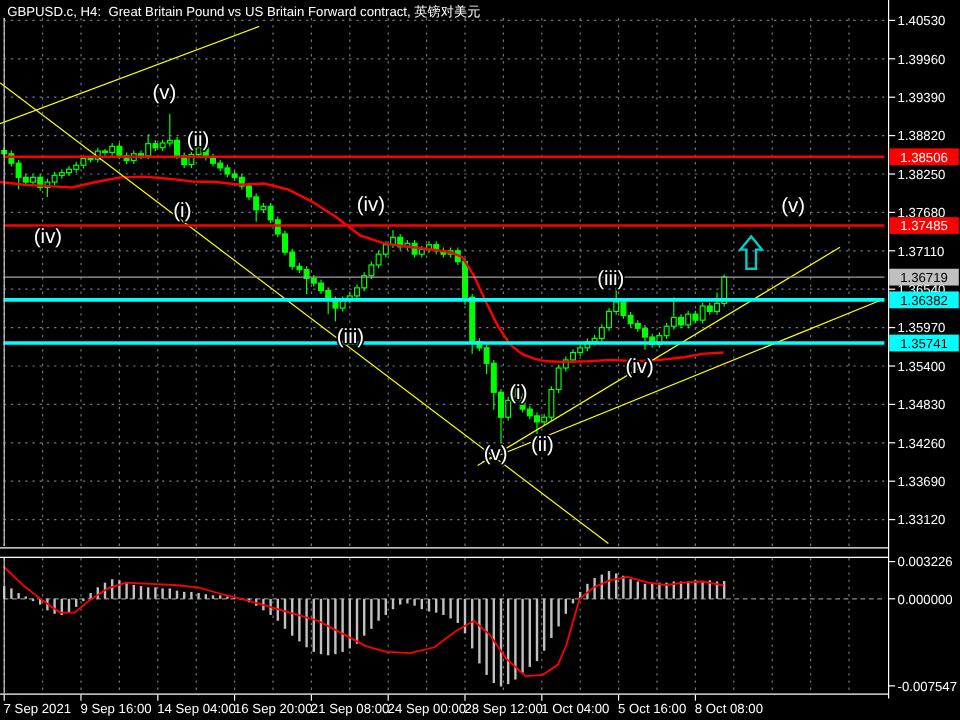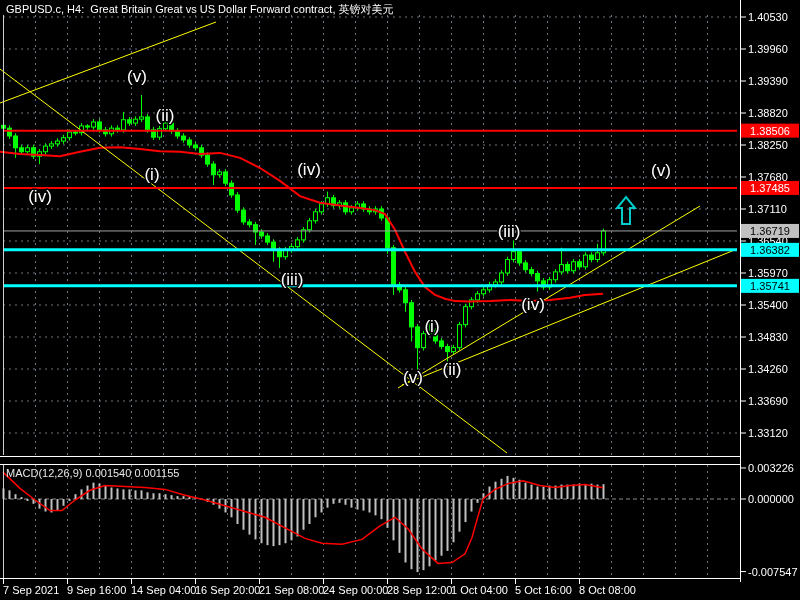--- a/index.html
+++ b/index.html
@@ -7,22 +7,21 @@
           font-family:"Liberation Sans",sans-serif;}
   .title-bar{position:absolute;left:6px;top:2px;color:#fff;font-size:11px;white-space:pre;z-index:5;}
   .macd-label{position:absolute;left:6px;top:467px;color:#e8e8e8;font-size:11px;white-space:pre;z-index:5;}
   svg{position:absolute;left:0;top:0;}
   text{font-family:"Liberation Sans",sans-serif;}
 </style>
 </head>
 <body>
 
 <div class="screen">
-  <div class="title-bar">GBPUSD.c, H4:  Great Britain Great vs US Dollar Forward contract, 英镑对美元</div>
-  <div class="macd-label">MACD(12,26,9) 0.001540 0.001155</div>
+  <div class="title-bar">GBPUSD.c, H4:  Great Britain Pound vs US Britain Forward contract, 英镑对美元</div>
   <svg id="chart-svg" width="800" height="600">
       <g>
         <line x1="3" x2="737" y1="17" y2="17" stroke="#6b7680" stroke-width="1" stroke-dasharray="2 4"></line>
         <line x1="3" x2="737" y1="49.00000000000021" y2="49.00000000000021" stroke="#6b7680" stroke-width="1" stroke-dasharray="2 4"></line>
         <line x1="3" x2="737" y1="81.00000000000043" y2="81.00000000000043" stroke="#6b7680" stroke-width="1" stroke-dasharray="2 4"></line>
         <line x1="3" x2="737" y1="112.9999999999994" y2="112.9999999999994" stroke="#6b7680" stroke-width="1" stroke-dasharray="2 4"></line>
         <line x1="3" x2="737" y1="144.9999999999996" y2="144.9999999999996" stroke="#6b7680" stroke-width="1" stroke-dasharray="2 4"></line>
         <line x1="3" x2="737" y1="176.99999999999983" y2="176.99999999999983" stroke="#6b7680" stroke-width="1" stroke-dasharray="2 4"></line>
         <line x1="3" x2="737" y1="209.00000000000003" y2="209.00000000000003" stroke="#6b7680" stroke-width="1" stroke-dasharray="2 4"></line>
         <line x1="3" x2="737" y1="241.00000000000026" y2="241.00000000000026" stroke="#6b7680" stroke-width="1" stroke-dasharray="2 4"></line>

